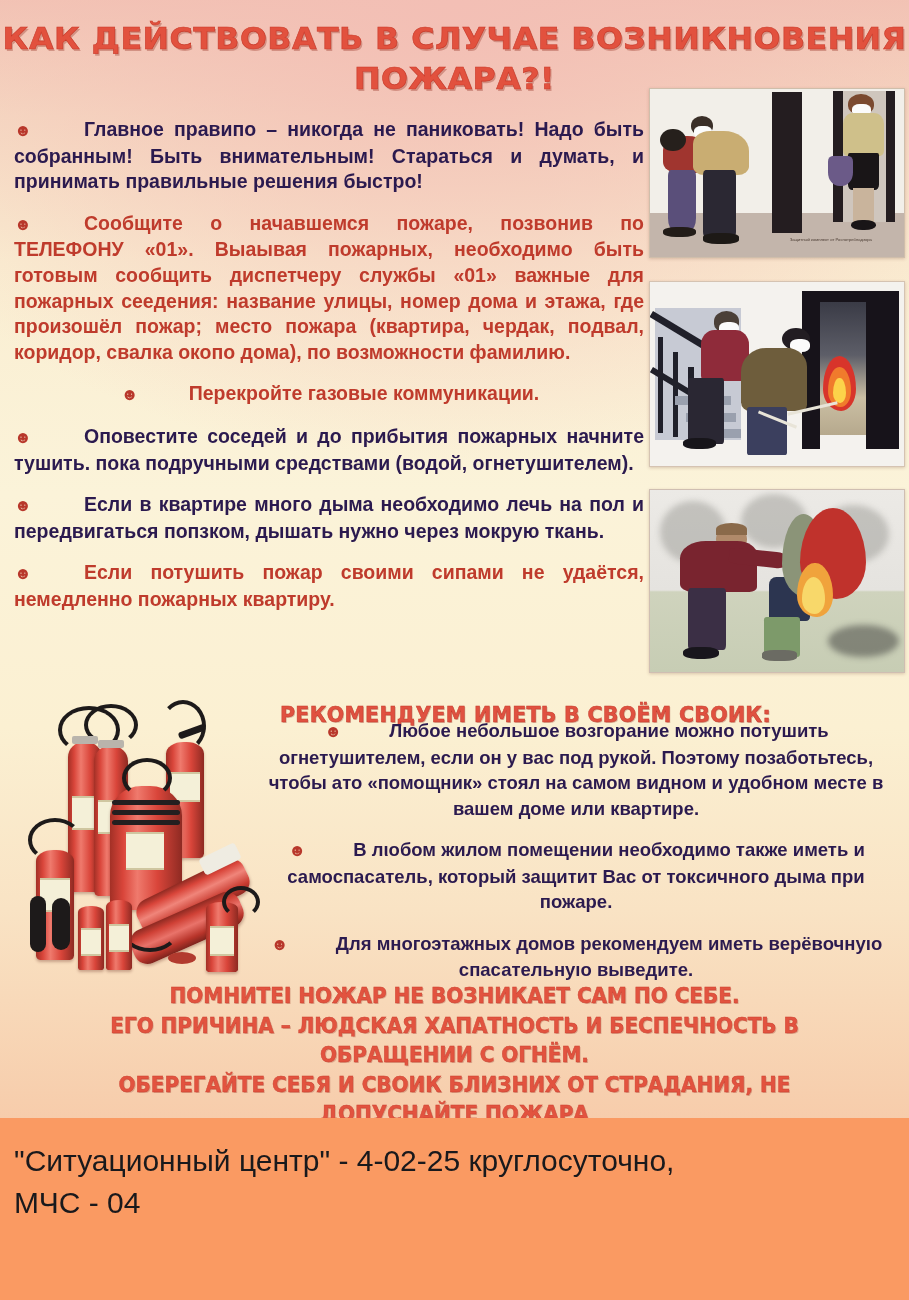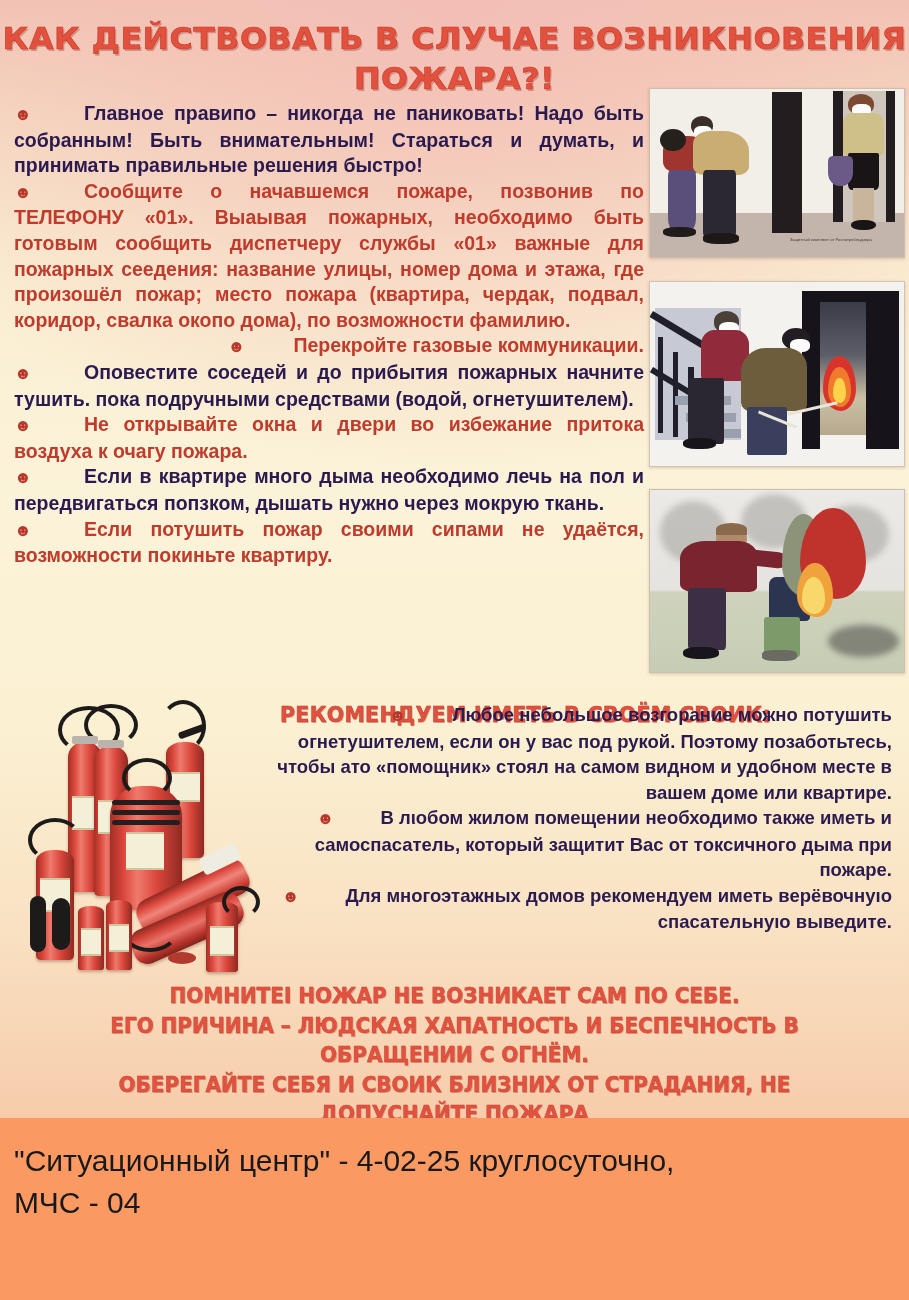--- a/index.html
+++ b/index.html
@@ -47,22 +47,22 @@
   
   .bodycol{
     position:absolute;
     left:14px;top:101px;
     width:630px;
     font-size:19.5px;
     line-height:25.6px;
     font-weight:bold;
     color:#2b1a4f;
   }
-  .para{position:relative;margin:0 0 0 0;text-align:justify;}
-  .para.last{text-align:right;}
+  .para{position:relative;margin:16px 0 0 0;text-align:justify;}
+  .para.last{text-align:center;}
   .bul{
     color:#b8372b;
     font-size:17px;
     font-weight:bold;
     display:inline-block;
     width:22px;
   }
   .ind{display:inline-block;width:48px;}
   .red{color:#bf3b2c;}
   .dark{color:#2b1a4f;}
@@ -178,30 +178,27 @@
 
 
     <p class="para last">
       <span class="bul">☻</span><span class="ind"></span><span class="red">Перекройте газовые коммуникации.</span>
     </p>
 
     <p class="para">
       <span class="bul">☻</span><span class="ind"></span><span class="dark">Оповестите соседей и до прибытия пожарных начните тушить. пока подручными средствами (водой, огнетушителем).</span>
     </p>
 
-    <p class="para">
-      <span class="bul">☻</span><span class="ind"></span><span class="red">Не открывайте окна и двери во избежание притока воздуха к очагу пожара.</span>
-    </p>
 
     <p class="para">
       <span class="bul">☻</span><span class="ind"></span><span class="dark">Если в квартире много дыма необходимо лечь на пол и передвигаться попзком, дышать нужно через мокрую ткань.</span>
     </p>
 
     <p class="para">
-      <span class="bul">☻</span><span class="ind"></span><span class="red">Если потушить пожар своими сипами не удаётся, возможности покиньте квартиру.</span>
+      <span class="bul">☻</span><span class="ind"></span><span class="red">Если потушить пожар своими сипами не удаётся, немедленно пожарных квартиру.</span>
     </p>
 
   </div>
 
   <div class="photo" id="photo1">
     <div class="ph-in">
       <div class="p1-wall"></div>
       <div class="p1-floor"></div>
 
       <div class="p1-door" style="left:48%;top:2%;width:12%;height:84%;"></div>

